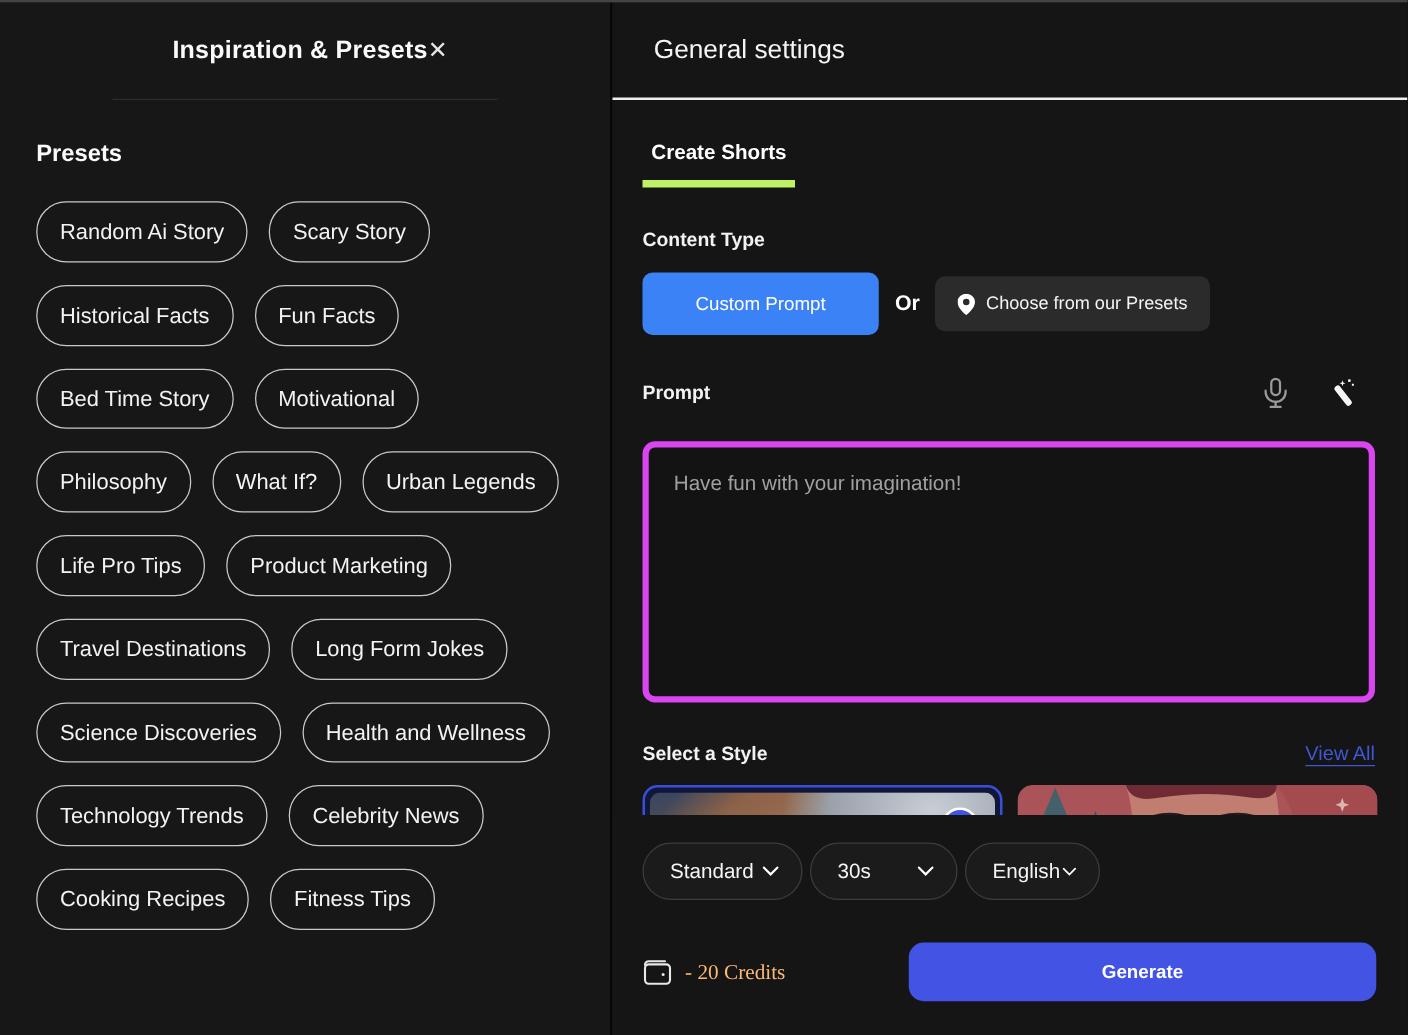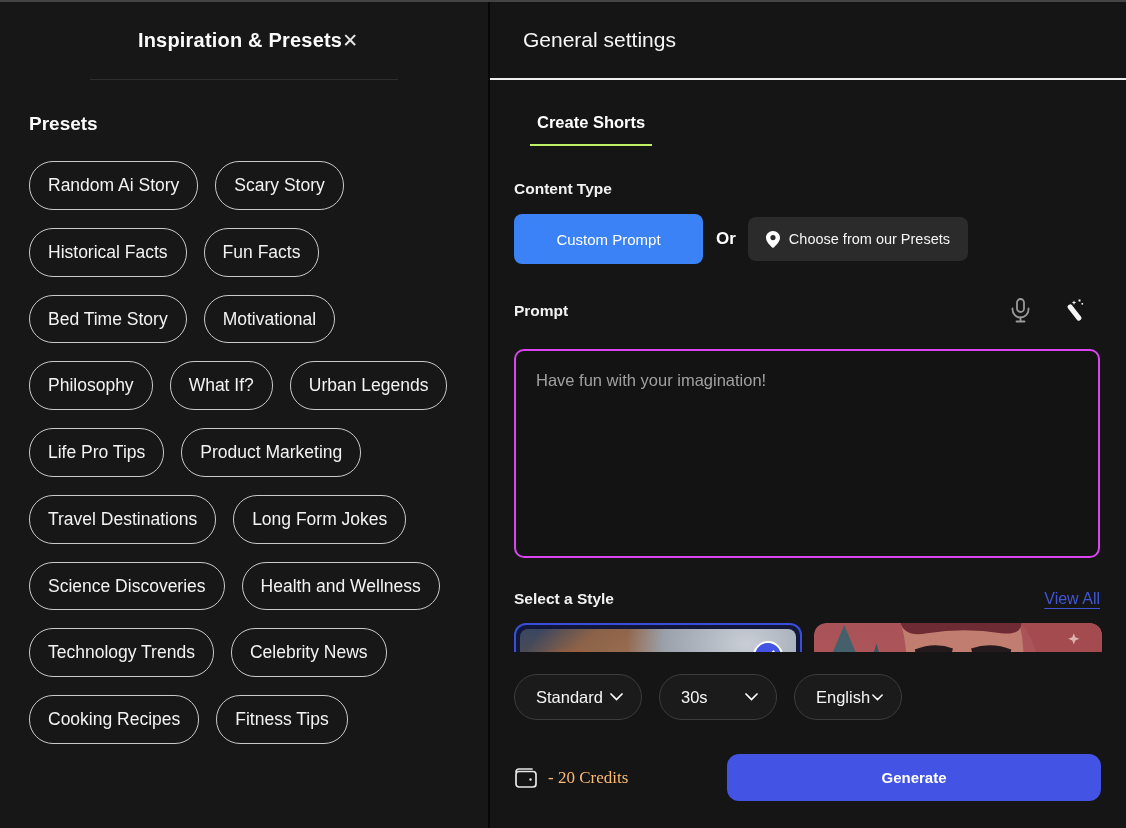--- a/index.html
+++ b/index.html
@@ -76,23 +76,22 @@
     height: 572px;
     padding: 0 26px 0 24px;
     overflow: hidden;
     flex-shrink: 0;
   }
 
   .tab {
     display: inline-block;
     margin-top: 33px;
     padding: 0 7px 12px 7px;
-    border-bottom: 2px solid #bef264;
-    cursor: pointer;
-    margin-left: 16px;
+    border-bottom: 6px solid #bef264;
+    cursor: pointer;
   }
   .tab-label { font-size: 16.5px; font-weight: bold; color: #ffffff; }
 
   .field-label { font-size: 15.5px; font-weight: bold; color: #f2f2f2; }
   .content-type-label { margin-top: 34px; }
 
   .content-type-row { display: flex; align-items: center; margin-top: 16px; }
   .custom-prompt-btn {
     width: 189px; height: 50px;
     background: #3b82f6;
@@ -118,21 +117,21 @@
     display: flex; align-items: center; justify-content: space-between;
   }
   .prompt-icons { display: flex; align-items: center; gap: 34px; padding-right: 14px; }
   .icon-btn { background: none; border: none; cursor: pointer; line-height: 0; padding: 0; }
 
   .prompt-textarea {
     margin-top: 26px;
     width: 100%;
     height: 209px;
     background: #131313;
-    border: 2px solid #d946ef;
+    border: 5px solid #d946ef;
     border-radius: 10px;
     resize: none;
     padding: 20px 20px;
     font-size: 16.5px;
     color: #e8e8e8;
     font-family: "Liberation Sans", sans-serif;
     outline: none;
   }
   .prompt-textarea::placeholder { color: #a0a0a0; }
 
@@ -174,21 +173,21 @@
     display: flex; align-items: center; justify-content: center;
   }
 
   
   .bottom-bar {
     height: 176px;
     background: #151515;
     padding: 22px 25px 0 24px;
     flex-shrink: 0;
   }
-  .options-row { display: flex; align-items: center; gap: 17px; }
+  .options-row { display: flex; align-items: center; gap: 6px; }
   .dropdown {
     height: 46px;
     background: #1b1b1b;
     border: 1px solid #3d3d3d;
     border-radius: 23px;
     color: #f5f5f5;
     font-size: 16.5px;
     font-family: "Liberation Sans", sans-serif;
     display: inline-flex; align-items: center; justify-content: space-between;
     padding: 0 18px 0 21px;

